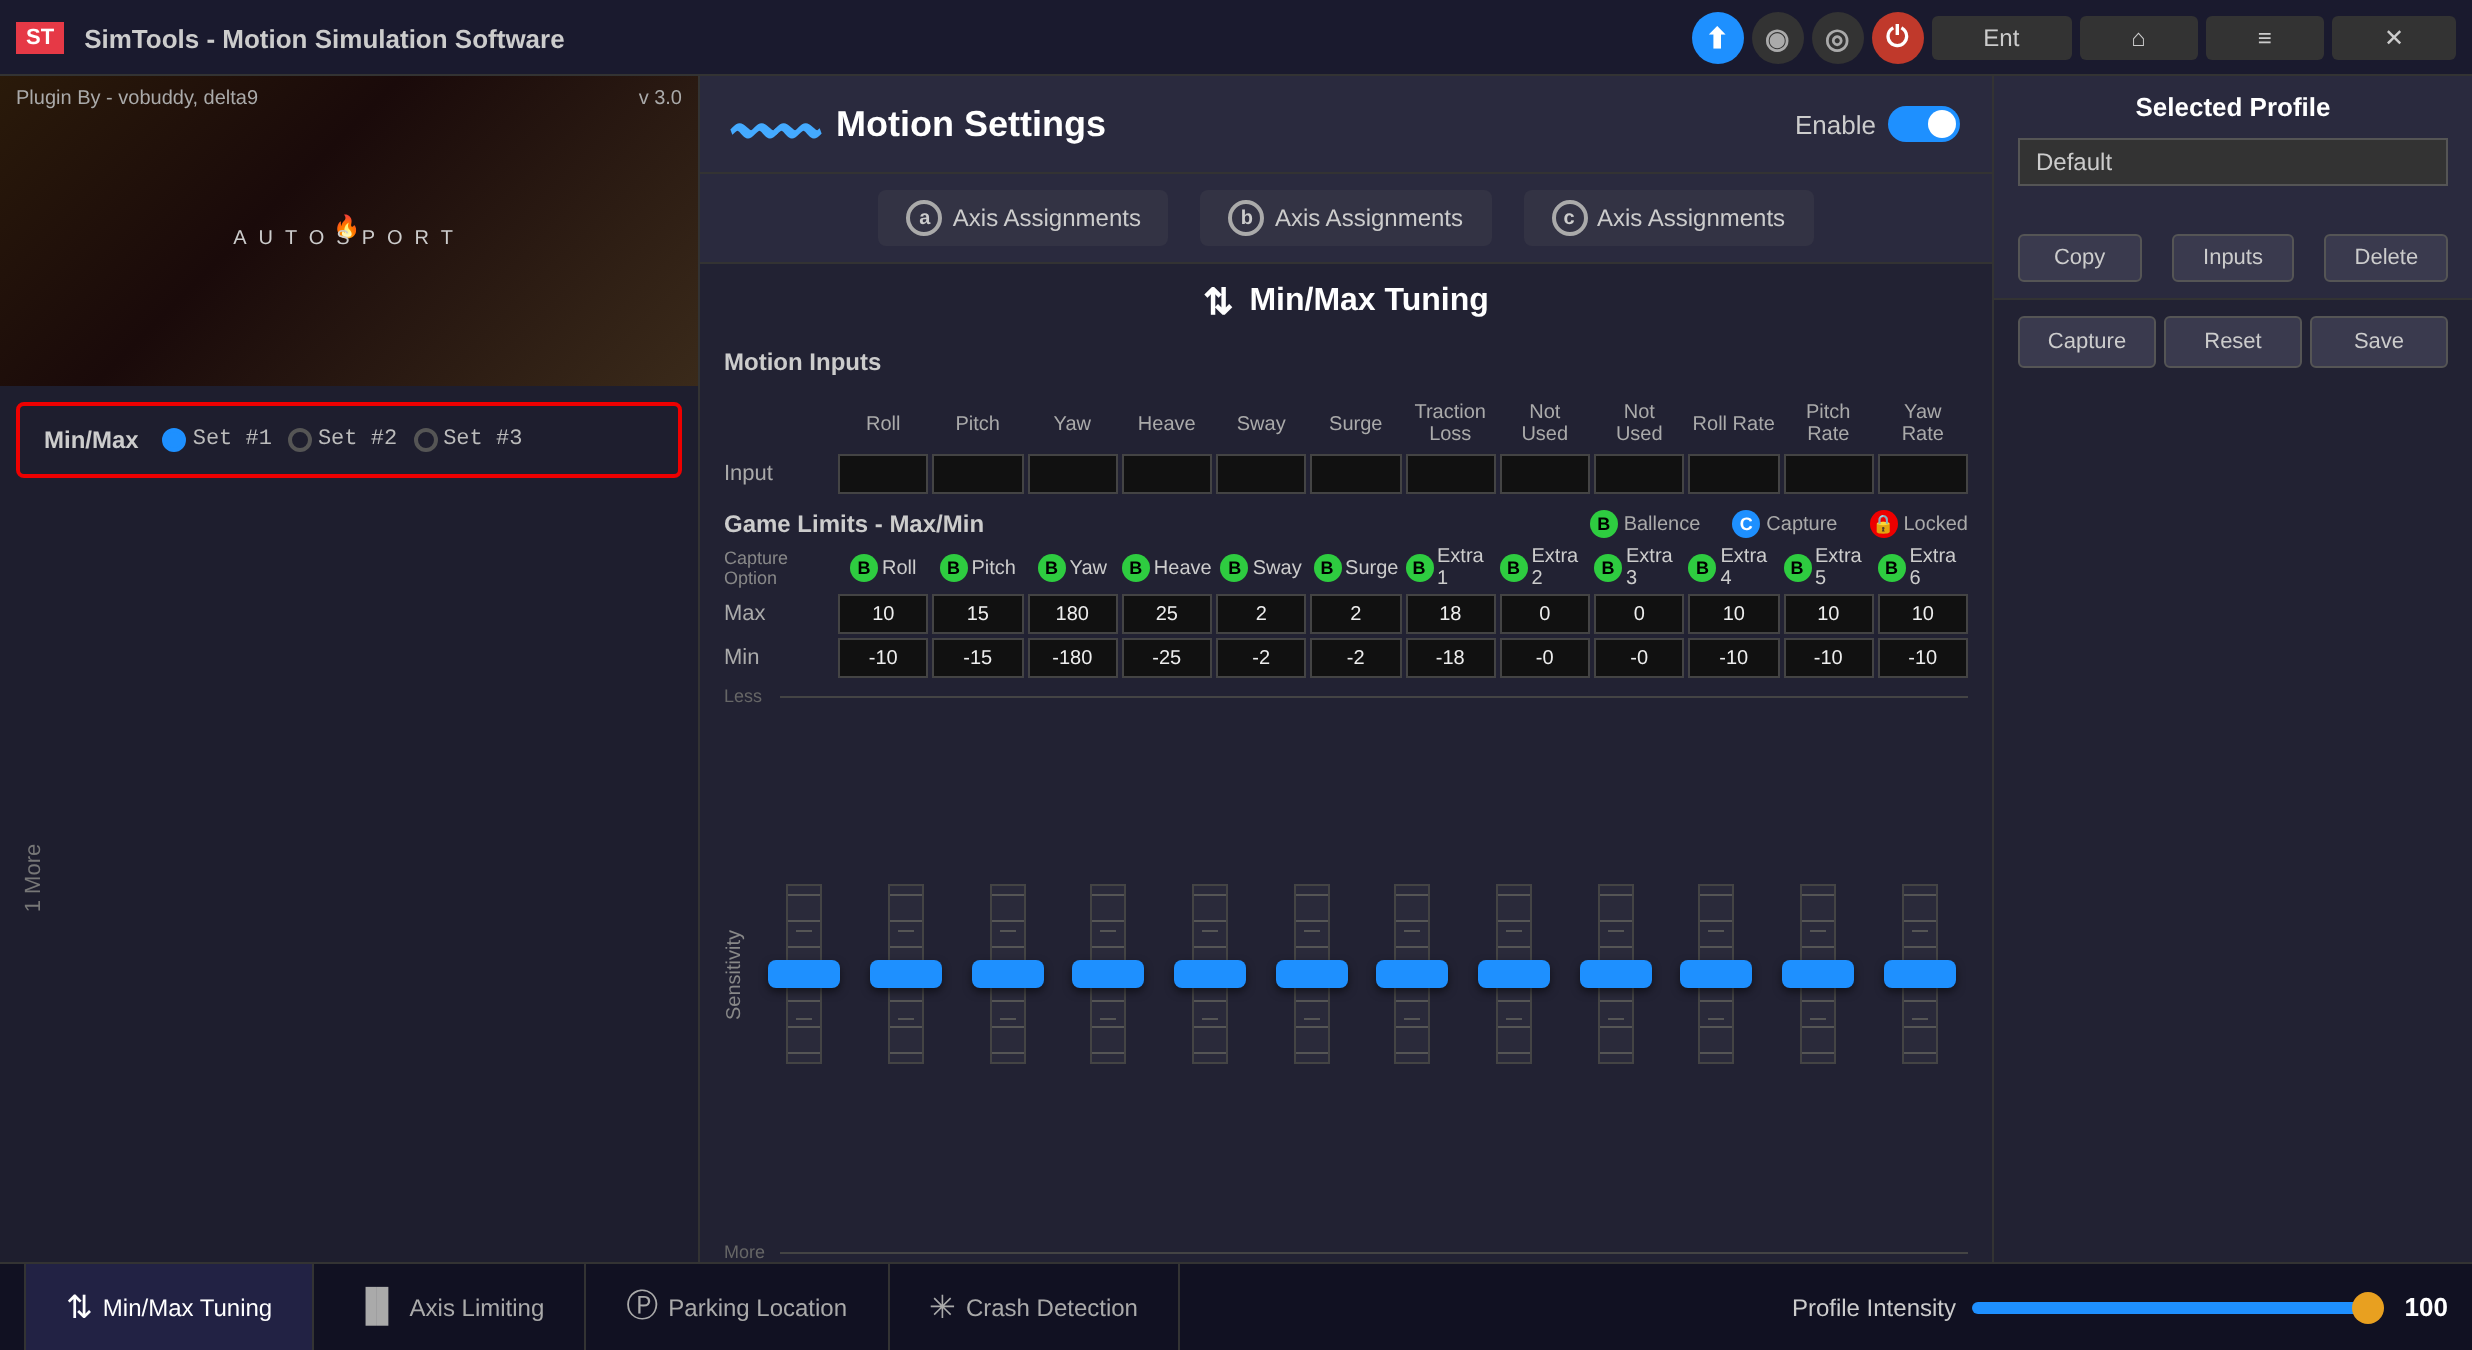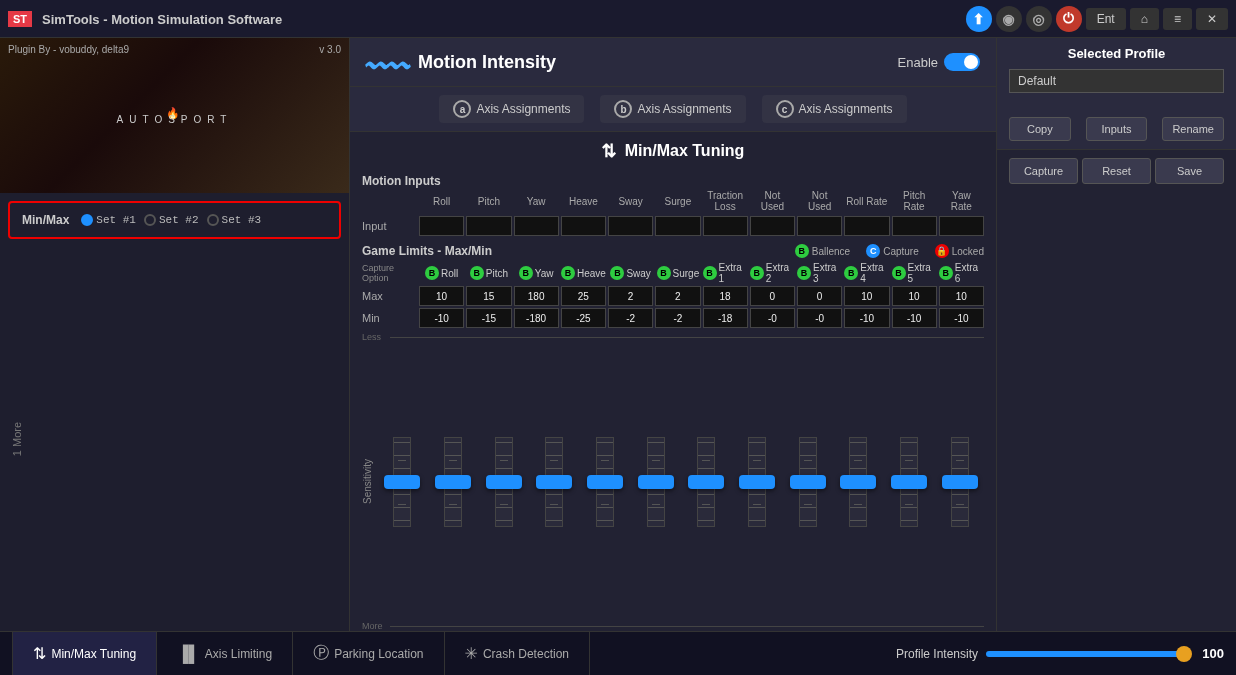--- a/index.html
+++ b/index.html
@@ -60,21 +60,21 @@
       font-size: 14px;
       font-weight: bold;
     }
     .tb-circle-btn.blue { background: #1e90ff; color: #fff; }
     .tb-circle-btn.dark { background: #333; color: #aaa; }
     .tb-circle-btn.red { background: #c0392b; color: #fff; }
     .tb-rect-btn {
       background: #333;
       color: #ccc;
       border: none;
-      padding: 4px 11px;
+      padding: 4px 26px;
       cursor: pointer;
       font-size: 12px;
       border-radius: 3px;
     }
 
     
     #main {
       display: flex;
       height: calc(675px - 38px - 44px);
     }
@@ -282,21 +282,21 @@
     }
 
     
     #motion-inputs {
       padding: 4px 12px;
     }
     .section-title {
       color: #ccc;
       font-size: 12px;
       font-weight: bold;
-      margin-bottom: 0;
+      margin-bottom: 11px;
     }
     .input-grid {
       display: grid;
       grid-template-columns: 55px repeat(12, 1fr);
       gap: 2px;
       align-items: center;
     }
     .col-header {
       text-align: center;
       font-size: 10px;
@@ -692,21 +692,21 @@
     <div id="one-more-container">
       <span id="one-more">1 More</span>
     </div>
   </div>
 
   <div id="center-panel">
 
     <div id="motion-header">
       <div class="motion-title">
         <span class="wave-icon">〰〰</span>
-        <span>Motion Intensity</span>
+        <span>Motion Settings</span>
       </div>
       <div class="enable-toggle">
         <span>Enable</span>
         <div class="toggle-switch"></div>
       </div>
     </div>
 
     <div id="axis-tabs">
       <div class="axis-tab">
         <div class="axis-circle">a</div>
@@ -1045,21 +1045,21 @@
     <div id="selected-profile">
       <div class="profile-title">Selected Profile</div>
       <div style="position:relative;">
         <select class="profile-dropdown">
           <option>Default</option>
         </select>
       </div>
       <div class="profile-btns">
         <button class="profile-btn">Copy</button>
         <button class="profile-btn">Inputs</button>
-        <button class="profile-btn">Rename</button>
+        <button class="profile-btn">Delete</button>
       </div>
     </div>
 
     <div id="tuning-controls">
       <button class="tuning-btn">Capture</button>
       <button class="tuning-btn">Reset</button>
       <button class="tuning-btn">Save</button>
     </div>
   </div>
 

